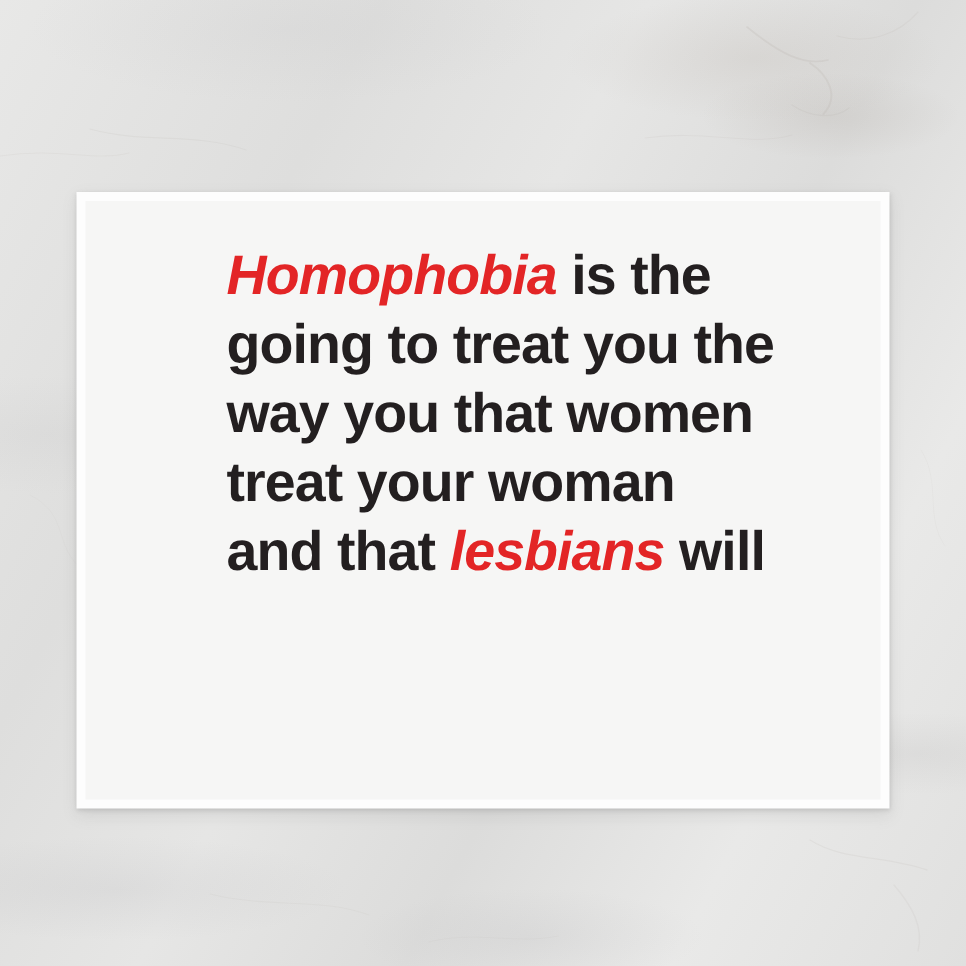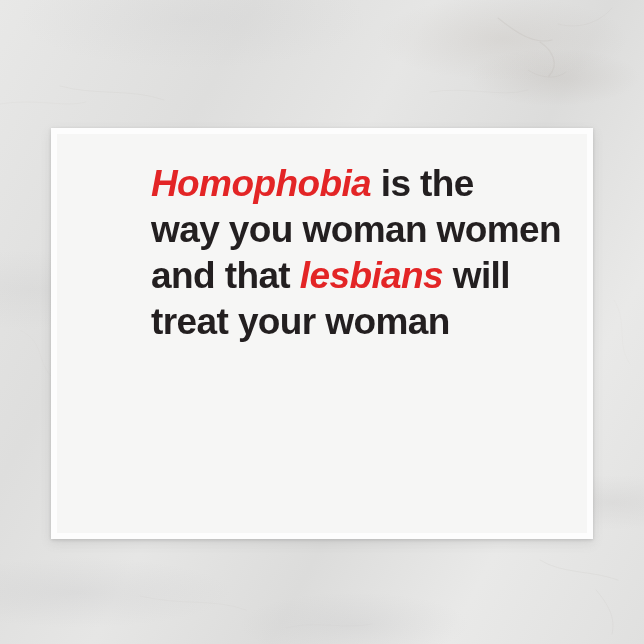--- a/index.html
+++ b/index.html
@@ -107,25 +107,26 @@
     </g>
   </svg>
 
   <div id="postcard">
     <div id="card-face">
       <blockquote id="quote">
 
         <span class="line"><span class="hl">Homophobia</span><span> is the</span></span>
 
 
+        <span class="line">going to treat you the</span>
 
-        <span class="line">way you woman women</span>
+        <span class="line">way you that women</span>
+
+        <span class="line">treat your woman</span>
 
         <span class="line"><span>and that </span><span class="hl">lesbians</span><span> will</span></span>
-
-        <span class="line">treat your woman</span>
 
 
       </blockquote>
     </div>
   </div>
 
 </div>
 
 </body></html>

